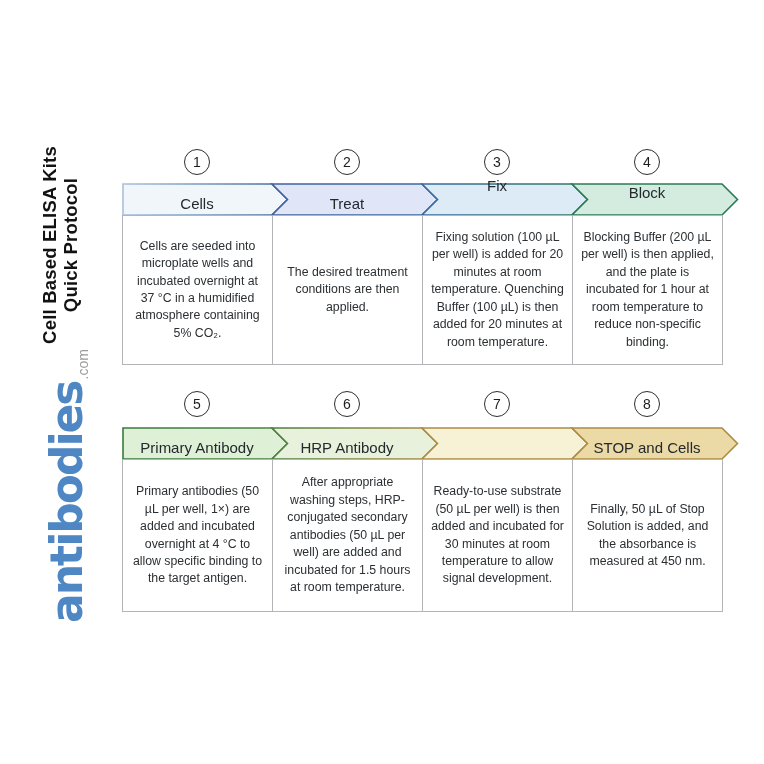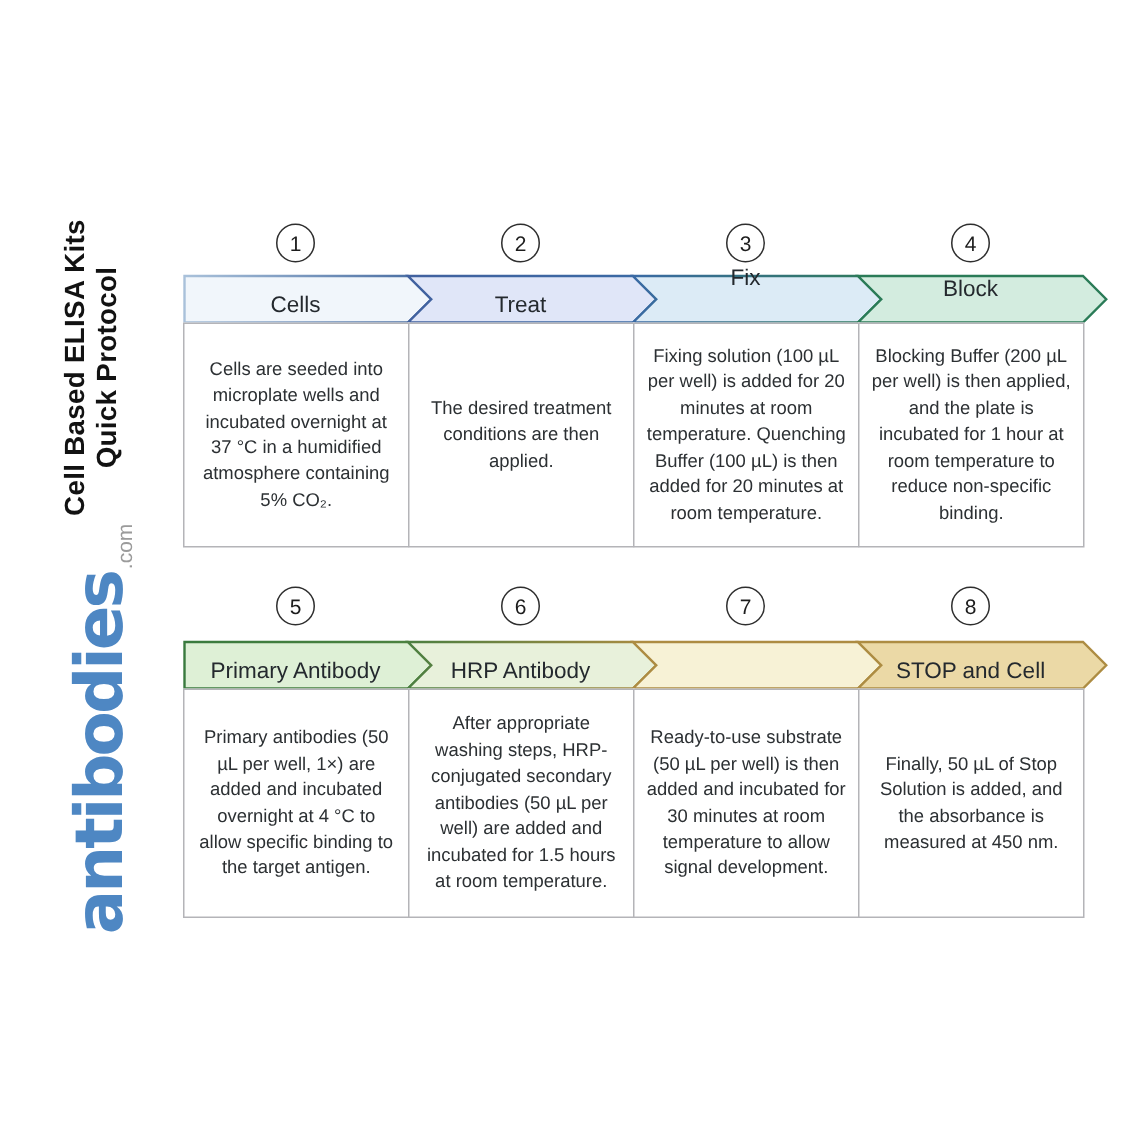--- a/index.html
+++ b/index.html
@@ -158,21 +158,21 @@
   </defs>
   <path d="M1,1 L150,1 L165.5,16.5 L150,32 L1,32 Z" stroke="url(#g4)" stroke-width="1.6" fill="#def0d6"></path>
   <path d="M150,1 L300,1 L315.5,16.5 L300,32 L150,32 L165.5,16.5 Z" stroke="url(#g5)" stroke-width="1.6" fill="#e8f1db"></path>
   <path d="M300,1 L450,1 L465.5,16.5 L450,32 L300,32 L315.5,16.5 Z" stroke="url(#g6)" stroke-width="1.6" fill="#f7f2d6"></path>
   <path d="M450,1 L600,1 L615.5,16.5 L600,32 L450,32 L465.5,16.5 Z" stroke="url(#g7)" stroke-width="1.6" fill="#ebd9a6"></path>
 </svg>
 
 <div class="abs arrow-label" style="left:122px;top:427px">Primary Antibody</div>
 <div class="abs arrow-label" style="left:272px;top:427px">HRP Antibody</div>
 <div class="abs arrow-label" style="left:422px;top:449px">TMB Substrate</div>
-<div class="abs arrow-label" style="left:572px;top:427px">STOP and Cell</div>
+<div class="abs arrow-label" style="left:572px;top:427px">STOP and Cells</div>
 
 <div class="abs box row2-box" style="left:122px">
     <p>Primary antibodies (50 µL per well, 1×) are added and incubated overnight at 4 °C to allow specific binding to the target antigen.</p>
   </div>
 <div class="abs box row2-box" style="left:272px">
     <p>After appropriate washing steps, HRP-conjugated secondary antibodies (50 µL per well) are added and incubated for 1.5 hours at room temperature.</p>
   </div>
 <div class="abs box row2-box" style="left:422px">
     <p>Ready-to-use substrate (50 µL per well) is then added and incubated for 30 minutes at room temperature to allow signal development.</p>
   </div>

